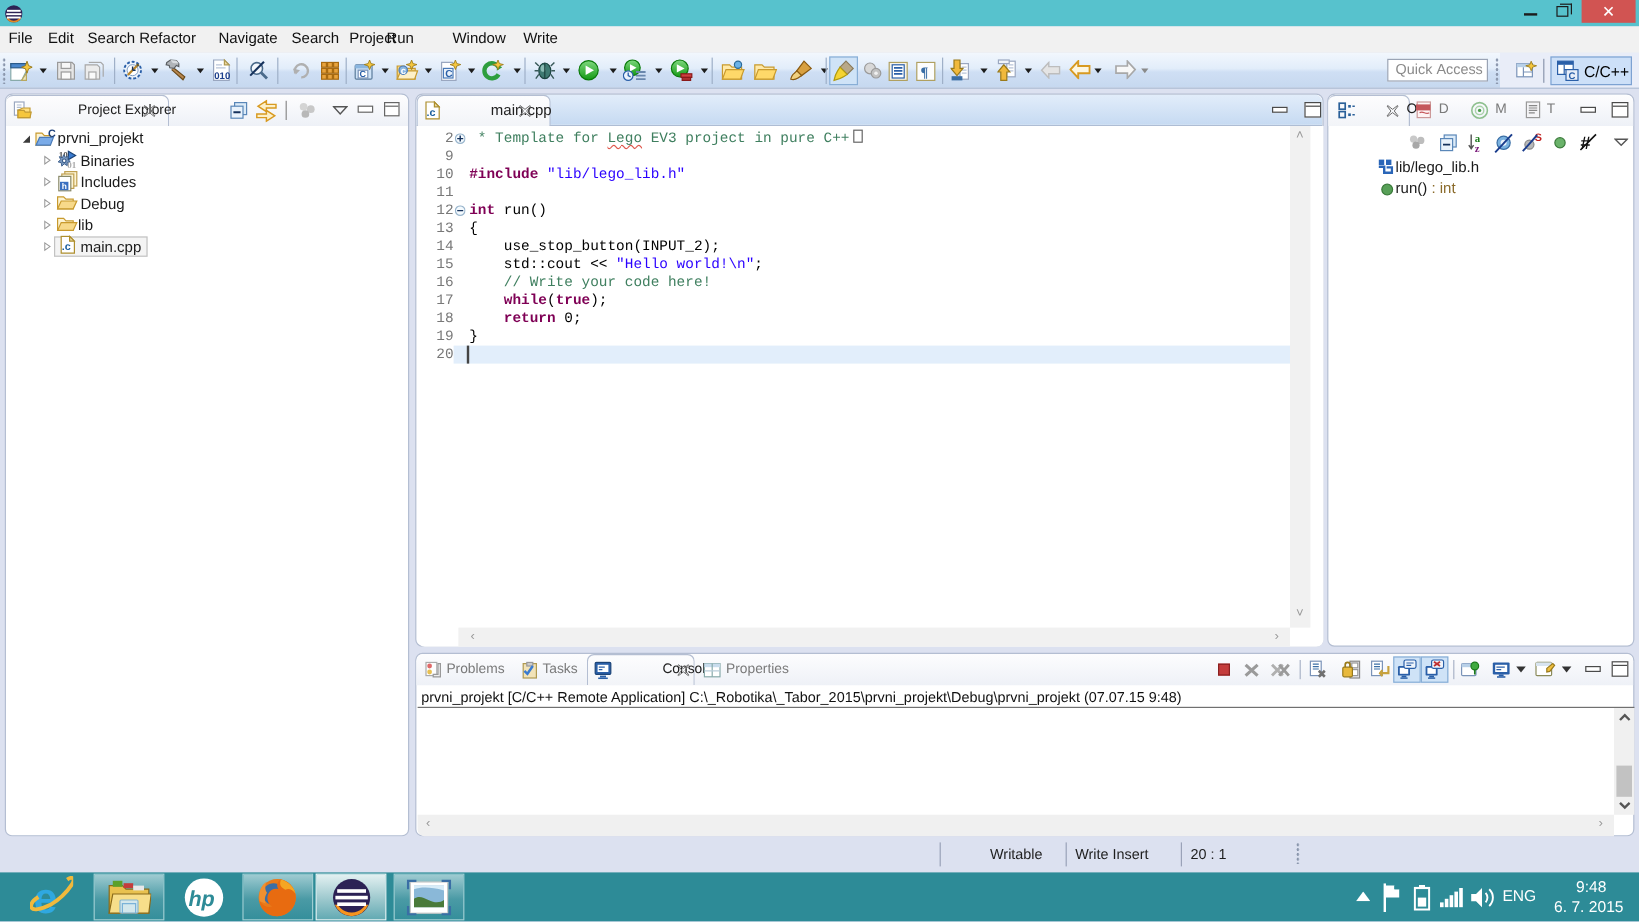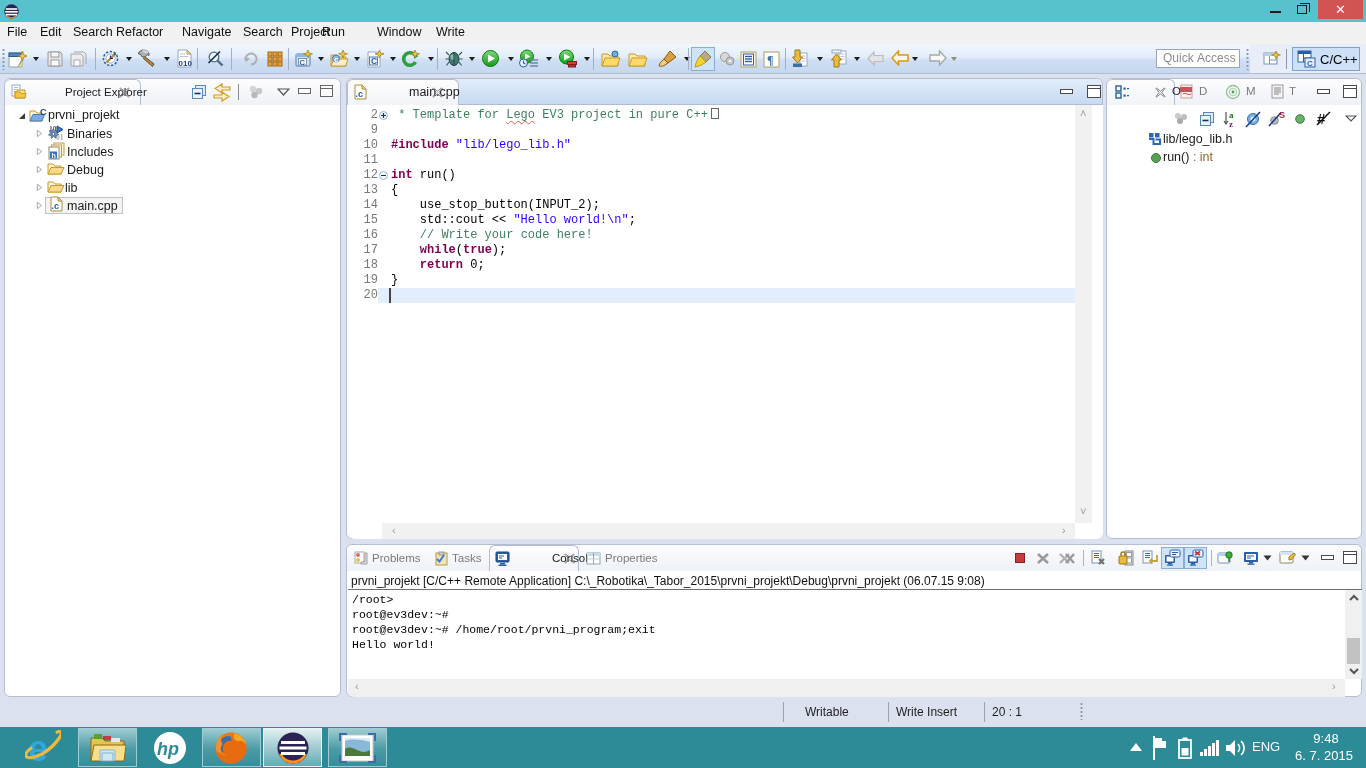--- a/index.html
+++ b/index.html
@@ -737,45 +737,41 @@
     <path d="M10 8 L15 4 L16.5 5.5 L12.5 10.5 L10 11 Z" fill="#f0c040" stroke="#9a7a1a"></path>
   </svg>
   <svg class="abs" style="left:954px;top:10px" width="9" height="6" viewBox="0 0 9 6">
       <path d="M0.5 0.5 L8.5 0.5 L4.5 5.5 Z" fill="#333"></path>
     </svg>
   <div class="abs" style="left:974px;top:10px;width:13px;height:5px;border:1.5px solid #4a4a4a;background:#fff"></div>
   <div class="abs" style="left:996px;top:6px;width:14px;height:13px;border:1.5px solid #4a4a4a;background:#fff">
       <div style="height:3px;border-bottom:1.5px solid #4a4a4a"></div>
     </div>
 
-  <span class="abs" style="left:4px;top:29px;font-size:12px;color:#111;white-space:nowrap">prvni_projekt [C/C++ Remote Application] C:\_Robotika\_Tabor_2015\prvni_projekt\Debug\prvni_projekt (06.07.15 9:08)</span>
+  <span class="abs" style="left:4px;top:29px;font-size:12px;color:#111;white-space:nowrap">prvni_projekt [C/C++ Remote Application] C:\_Robotika\_Tabor_2015\prvni_projekt\Debug\prvni_projekt (07.07.15 9:48)</span>
   <div class="abs" style="left:1px;top:44px;width:1014px;height:1px;background:#707070"></div>
 
-  <div class="abs" id="console-text" style="left:5px;top:47px">/root&gt;
-root@ev3dev:~#
-root@ev3dev:~# /home/root/prvni_program;exit
-Hello world!</div>
 
   <div class="abs" style="left:998px;top:45px;width:17px;height:89px;background:#f0f0f0"></div>
   <svg class="abs" style="left:1002px;top:49px" width="10" height="8" viewBox="0 0 10 8">
       <path d="M1 6 L5 2 L9 6" fill="none" stroke="#555" stroke-width="2"></path>
     </svg>
   <div class="abs" style="left:1000px;top:93px;width:13px;height:26px;background:#c2c2c2"></div>
   <svg class="abs" style="left:1002px;top:122px" width="10" height="8" viewBox="0 0 10 8">
       <path d="M1 2 L5 6 L9 2" fill="none" stroke="#555" stroke-width="2"></path>
     </svg>
 
   <div class="abs" style="left:1px;top:134px;width:997px;height:18px;background:#f0f0f0;border-radius:0 0 0 6px"></div>
   <span class="abs sarr" style="left:8px;top:135px">‹</span>
   <span class="abs sarr" style="left:985px;top:135px">›</span>
 </div>
 
 <div class="abs" id="statusbar">
   <div class="ssep" style="left:783px"></div>
-  <span class="abs" style="left:805px; top:8px;">Writable</span>
+  <span class="abs" style="left:825px; top:8px;">Writable</span>
   <div class="ssep" style="left:888px"></div>
   <span class="abs" style="left:896px; top:8px;">Write Insert</span>
   <div class="ssep" style="left:984px"></div>
   <span class="abs" style="left:992px; top:8px;">20 : 1</span>
   <div class="dots-v" style="left:1080px;top:5px;height:18px"></div>
 </div>
 
 <div class="abs" id="taskbar">
 
   <svg class="abs" style="left:25px;top:3px" width="36" height="36" viewBox="0 0 36 36">

